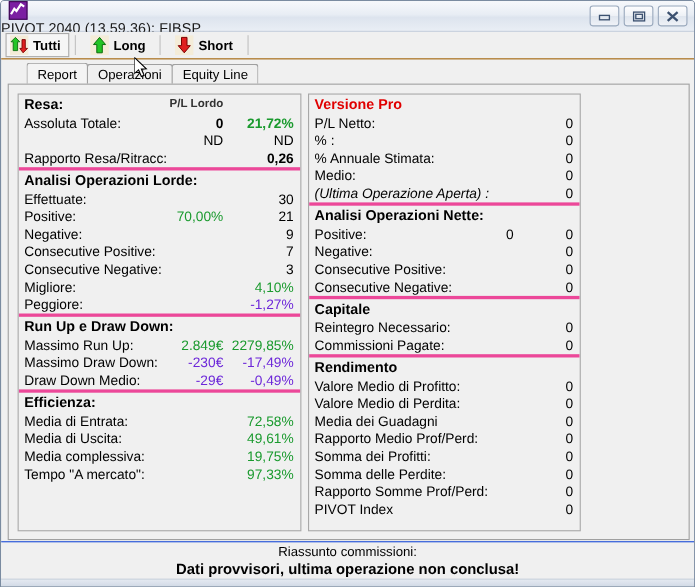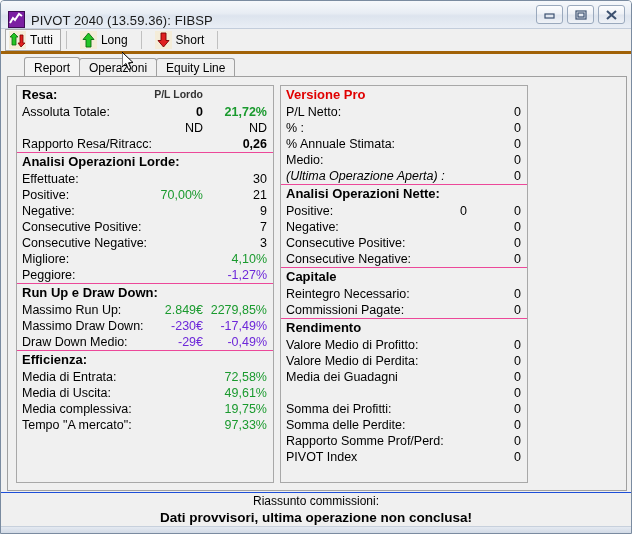--- a/index.html
+++ b/index.html
@@ -21,21 +21,21 @@
     border-radius: 4px 4px 0 0;
     overflow: hidden;
   }
 
   
   #titlebar {
     position: absolute; left: 0; top: 0;
     width: 630px; height: 28px;
     background: linear-gradient(to bottom, #f6f8fb 0%, #e8edf4 45%, #dde4ee 55%, #e9eef5 100%);
     border-bottom: 1px solid #c3cddb;
-    display: flex; align-items: flex-end;
+    display: flex; align-items: flex-start; flex-direction: column;
   }
   #app-icon {
     width: 17px; height: 17px;
     margin-left: 7px; margin-right: 6px;
     background: #7b1fa2;
     border: 1px solid #3d0b53;
     position: relative;
     flex: 0 0 auto;
   }
   #app-icon svg { position: absolute; left: 0; top: 0; }
@@ -58,21 +58,22 @@
     cursor: default;
   }
   .win-btn svg { position: absolute; left: 0; top: 0; }
 
   
   #toolbar {
     position: absolute; left: 0; top: 28px;
     width: 630px; height: 25px;
     background: #f0f0f0;
     display: flex; align-items: center;
-    border-bottom: 3px solid #a16207;
+    border-bottom: 1px solid #a16207;
+    font-weight: bold;
   }
   .tool-btn {
     display: flex; align-items: center;
     height: 22px;
     padding: 0 7px 0 3px;
     margin-left: 4px;
     cursor: default;
     background: transparent;
     border: 1px solid transparent;
   }
@@ -129,21 +130,21 @@
   
   .panel {
     position: absolute;
     background: #f0f0f0;
     border: 1px solid #a8a8a8;
     overflow: hidden;
   }
   #panel-left  { left: 8px;   top: 8px; width: 258px; height: 398px; }
   #panel-right { left: 272px; top: 8px; width: 248px; height: 398px; }
 
-  .group { border-bottom: 1px solid #ec4899; padding: 0; }
+  .group { border-bottom: 3px solid #ec4899; padding: 0; }
   .group:last-child { border-bottom: none; }
 
   .row {
     position: relative;
     height: 16px;
     font-size: 12.5px;
     color: #000;
     white-space: nowrap;
   }
   .row .lbl {
@@ -449,20 +450,21 @@
           </div>
           <div class="row">
             <span class="lbl">Valore Medio di Perdita:</span>
             <span class="val">0</span>
           </div>
           <div class="row">
             <span class="lbl">Media dei Guadagni</span>
             <span class="val">0</span>
           </div>
           <div class="row">
+            <span class="lbl">Rapporto Medio Prof/Perd:</span>
             <span class="val">0</span>
           </div>
           <div class="row">
             <span class="lbl">Somma dei Profitti:</span>
             <span class="val">0</span>
           </div>
           <div class="row">
             <span class="lbl">Somma delle Perdite:</span>
             <span class="val">0</span>
           </div>

